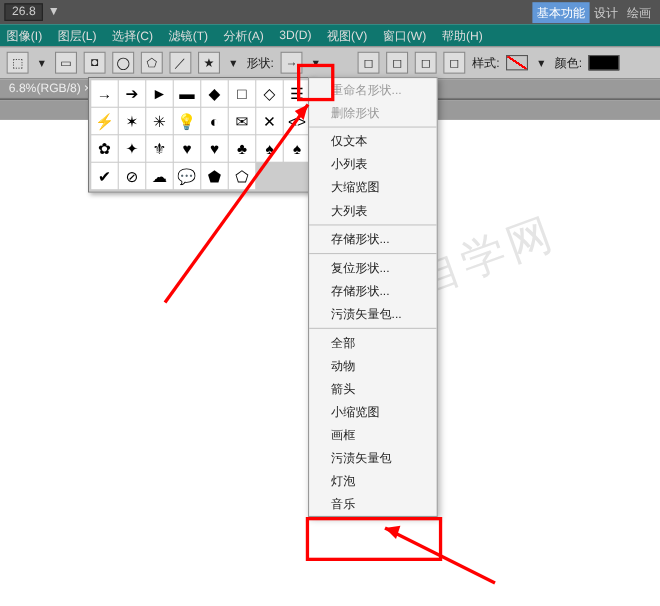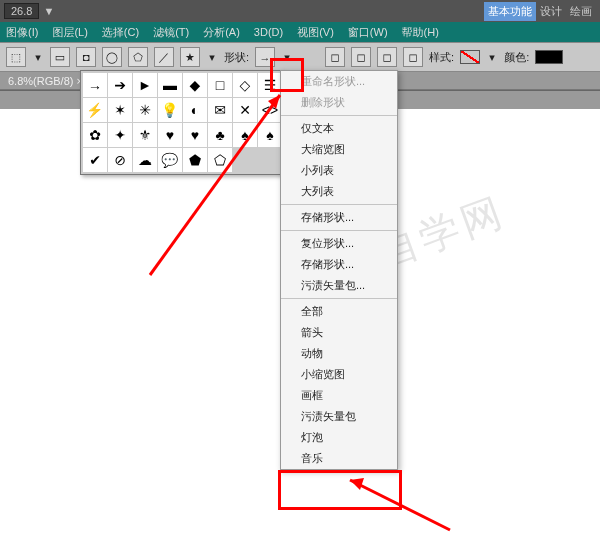--- a/index.html
+++ b/index.html
@@ -126,33 +126,33 @@
       <div class="shape-cell">⬠</div>
     </div>
   <div class="shape-flyout">▶</div>
 </div>
 
 <div class="ctx-menu">
   <div class="mi disabled">重命名形状...</div>
   <div class="mi disabled">删除形状</div>
   <div class="sep"></div>
   <div class="mi">仅文本</div>
+  <div class="mi">小列表</div>
   <div class="mi">大缩览图</div>
-  <div class="mi">小列表</div>
   <div class="mi">大列表</div>
   <div class="sep"></div>
   <div class="mi">存储形状...</div>
   <div class="sep"></div>
   <div class="mi">复位形状...</div>
   <div class="mi">存储形状...</div>
   <div class="mi">污渍矢量包...</div>
   <div class="sep"></div>
   <div class="mi">全部</div>
+  <div class="mi">动物</div>
   <div class="mi">箭头</div>
-  <div class="mi">动物</div>
   <div class="mi">小缩览图</div>
   <div class="mi">画框</div>
   <div class="mi">污渍矢量包</div>
   <div class="mi">灯泡</div>
   <div class="mi">音乐</div>
 
 </div>
 
 <div class="redbox" style="top:58px;left:270px;width:34px;height:34px"></div>
 <div class="redbox" style="top:470px;left:278px;width:124px;height:40px"></div>

